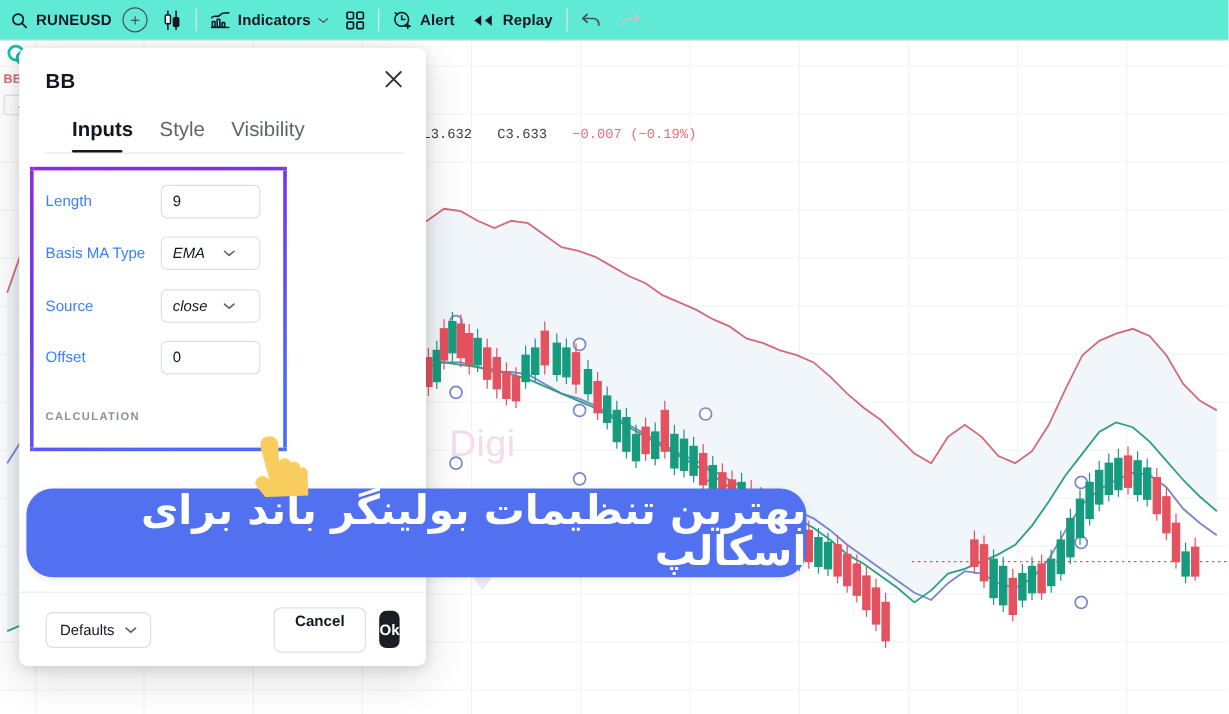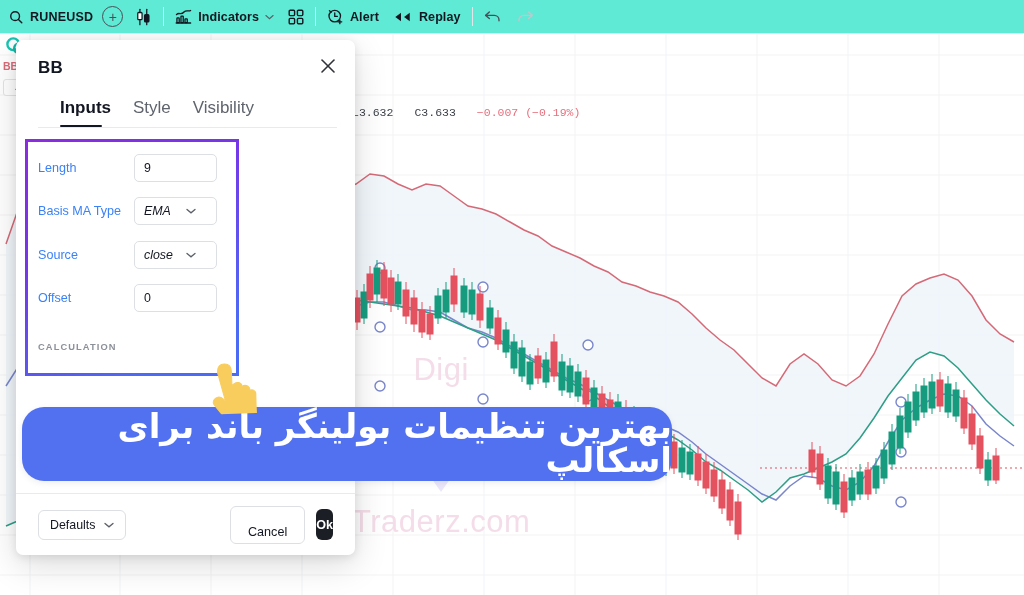--- a/index.html
+++ b/index.html
@@ -120,21 +120,21 @@
     padding: 0 22px; gap:0;
   }
   .btn-defaults {
     height:30px; border:1px solid #dcdfe3; border-radius:6px; background:#fff;
     display:flex; align-items:center; gap:9px; padding: 0 11px;
     font-size:12.4px; color:#131722;text-align:center;
   }
   .foot-spacer { flex:1; }
   .btn-cancel {
     height:31px; border:1px solid #dcdfe3; border-radius:6px; background:#fff;
-    padding: 18px 17px; font-size:12.6px; color:#131722; display:flex; align-items:flex-start;
+    padding: 18px 17px; font-size:12.6px; color:#131722; display:flex; align-items:flex-end;font-weight:bold;
   }
   .btn-ok {
     height:31px; border-radius:6px; background:#1b1e25; color:#fff;
     padding: 0 0; font-size:12.6px; font-weight:600; display:flex; align-items:center;
     margin-left:11px;
   }
 
   
   .banner {
     position:absolute; left:22px; top:407px; width:650px; height:74px;
@@ -540,21 +540,20 @@
 
     <div class="watermark">
       <span class="wm-text wm-digi">Digi</span>
       <span>
         <svg class="icon-svg" width="112" height="104" viewBox="0 0 112 104" style="margin:0 -6px">
           <polygon points="28,14 56,58 84,14" fill="#ece6fa"></polygon>
           <polygon points="4,14 28,14 56,58 30,58" fill="#f8dce9"></polygon>
           <polygon points="28,58 56,98 84,58" fill="#ece6fa"></polygon>
         </svg>
       </span>
-      <span class="wm-text wm-rest">Traderz.com</span>
     </div>
   </div>
 
   <div class="dialog">
 
     <div class="dlg-head">
       <div class="dlg-title">BB</div>
       <div class="dlg-close">
         <span>
           <svg class="icon-svg" width="18" height="18" viewBox="0 0 18 18" fill="none" stroke="#2f3339" stroke-width="1.6">

